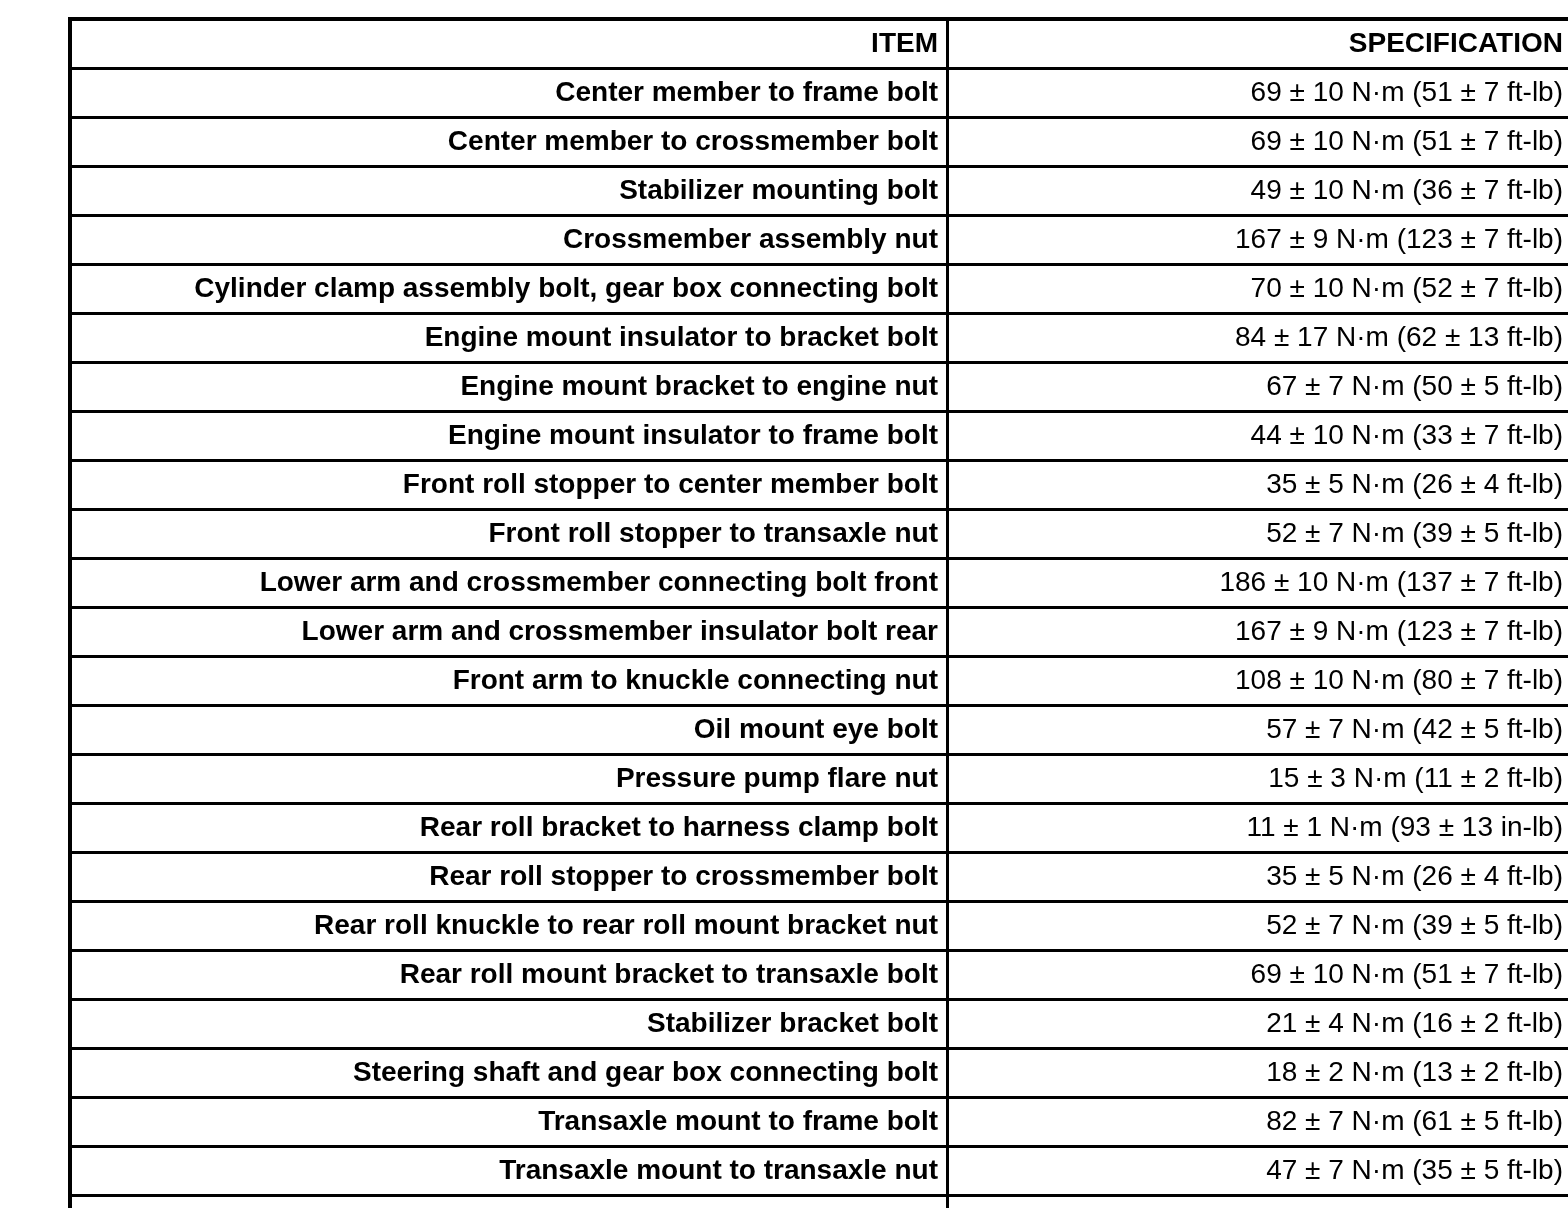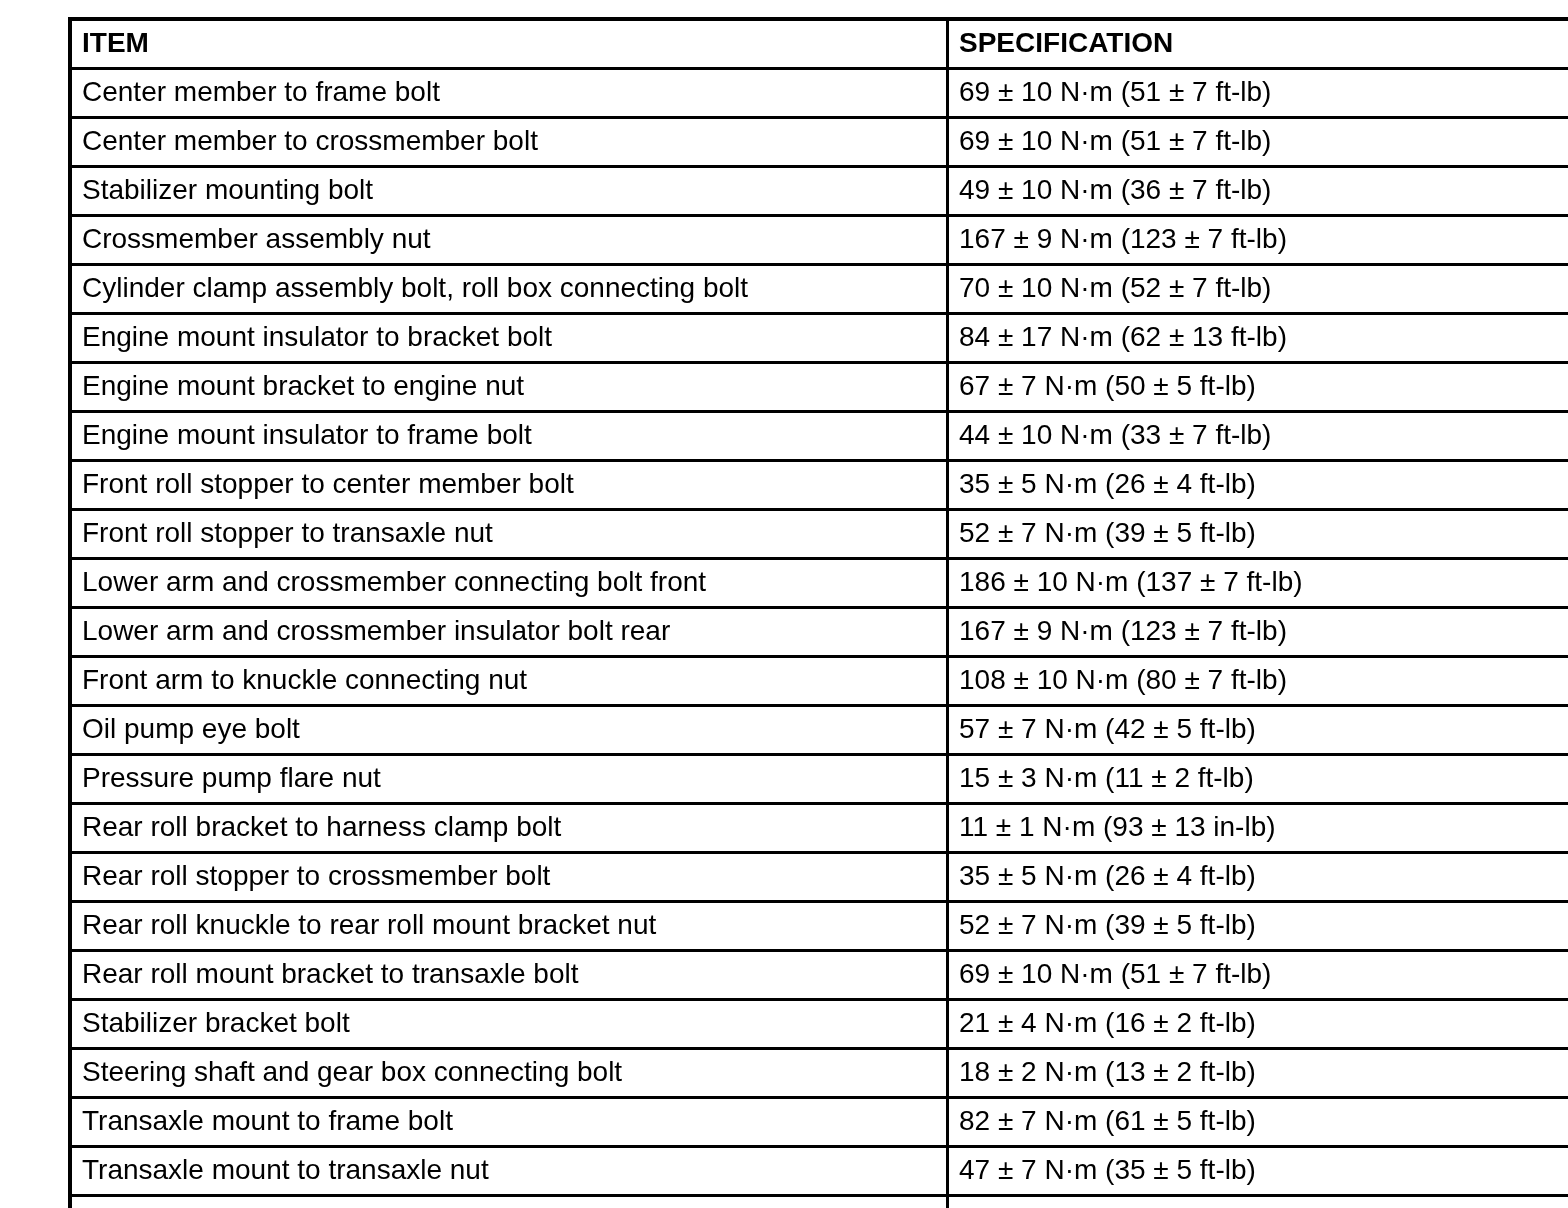--- a/index.html
+++ b/index.html
@@ -30,26 +30,26 @@
     border-width: 4px;
   }
   .spec-table th, .spec-table td {
     height: 44px;
     padding: 2px 8px 0 10px;
     vertical-align: top;
     font-size: 28px;
     line-height: 40px;
     white-space: nowrap;
     overflow: hidden;
-    text-align: left;
+    text-align: right;
   }
   .spec-table th {
     font-weight: bold;
   }
-  .col-item { width: 856px; }
+  .col-item { width: 856px; font-weight: bold; }
   .col-spec { width: 604px; }
 </style>
 </head>
 <body>
 
 <table class="spec-table">
   <thead>
     <tr>
       <th class="col-item">ITEM</th>
       <th class="col-spec">SPECIFICATION</th>
@@ -67,21 +67,21 @@
       </tr>
       <tr>
         <td class="col-item">Stabilizer mounting bolt</td>
         <td class="col-spec">49 ± 10 N·m (36 ± 7 ft-lb)</td>
       </tr>
       <tr>
         <td class="col-item">Crossmember assembly nut</td>
         <td class="col-spec">167 ± 9 N·m (123 ± 7 ft-lb)</td>
       </tr>
       <tr>
-        <td class="col-item">Cylinder clamp assembly bolt, roll box connecting bolt</td>
+        <td class="col-item">Cylinder clamp assembly bolt, gear box connecting bolt</td>
         <td class="col-spec">70 ± 10 N·m (52 ± 7 ft-lb)</td>
       </tr>
       <tr>
         <td class="col-item">Engine mount insulator to bracket bolt</td>
         <td class="col-spec">84 ± 17 N·m (62 ± 13 ft-lb)</td>
       </tr>
       <tr>
         <td class="col-item">Engine mount bracket to engine nut</td>
         <td class="col-spec">67 ± 7 N·m (50 ± 5 ft-lb)</td>
       </tr>
@@ -103,21 +103,21 @@
       </tr>
       <tr>
         <td class="col-item">Lower arm and crossmember insulator bolt rear</td>
         <td class="col-spec">167 ± 9 N·m (123 ± 7 ft-lb)</td>
       </tr>
       <tr>
         <td class="col-item">Front arm to knuckle connecting nut</td>
         <td class="col-spec">108 ± 10 N·m (80 ± 7 ft-lb)</td>
       </tr>
       <tr>
-        <td class="col-item">Oil pump eye bolt</td>
+        <td class="col-item">Oil mount eye bolt</td>
         <td class="col-spec">57 ± 7 N·m (42 ± 5 ft-lb)</td>
       </tr>
       <tr>
         <td class="col-item">Pressure pump flare nut</td>
         <td class="col-spec">15 ± 3 N·m (11 ± 2 ft-lb)</td>
       </tr>
       <tr>
         <td class="col-item">Rear roll bracket to harness clamp bolt</td>
         <td class="col-spec">11 ± 1 N·m (93 ± 13 in-lb)</td>
       </tr>

